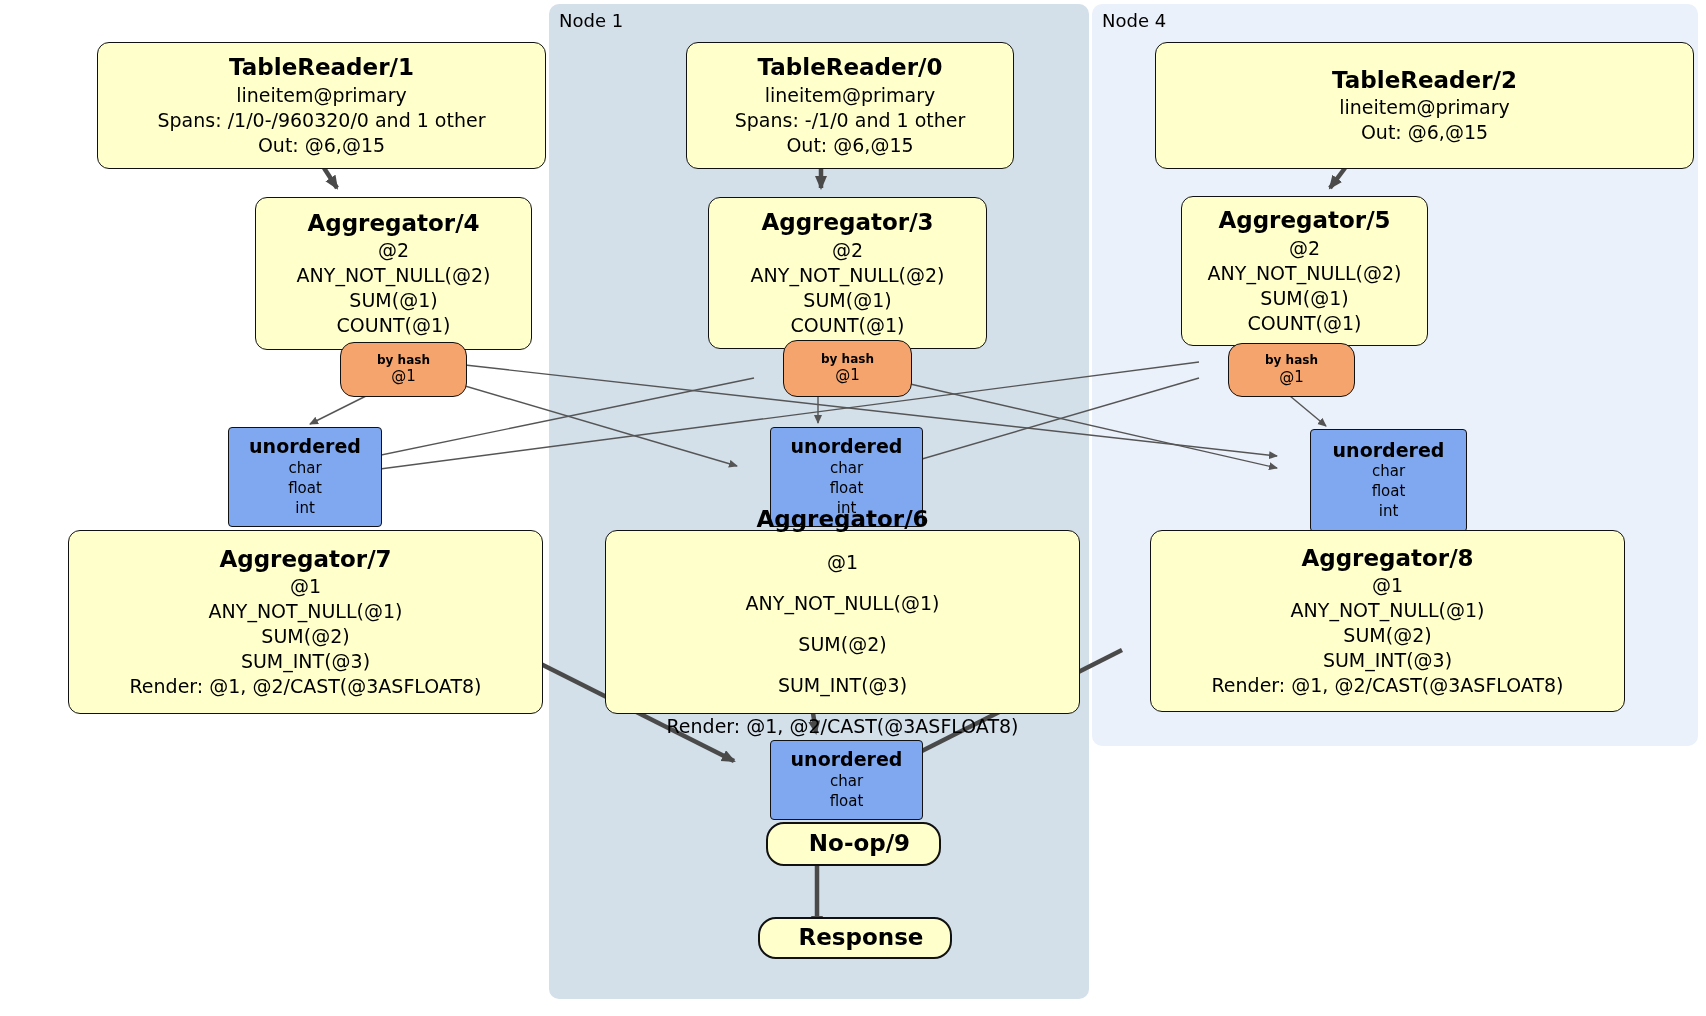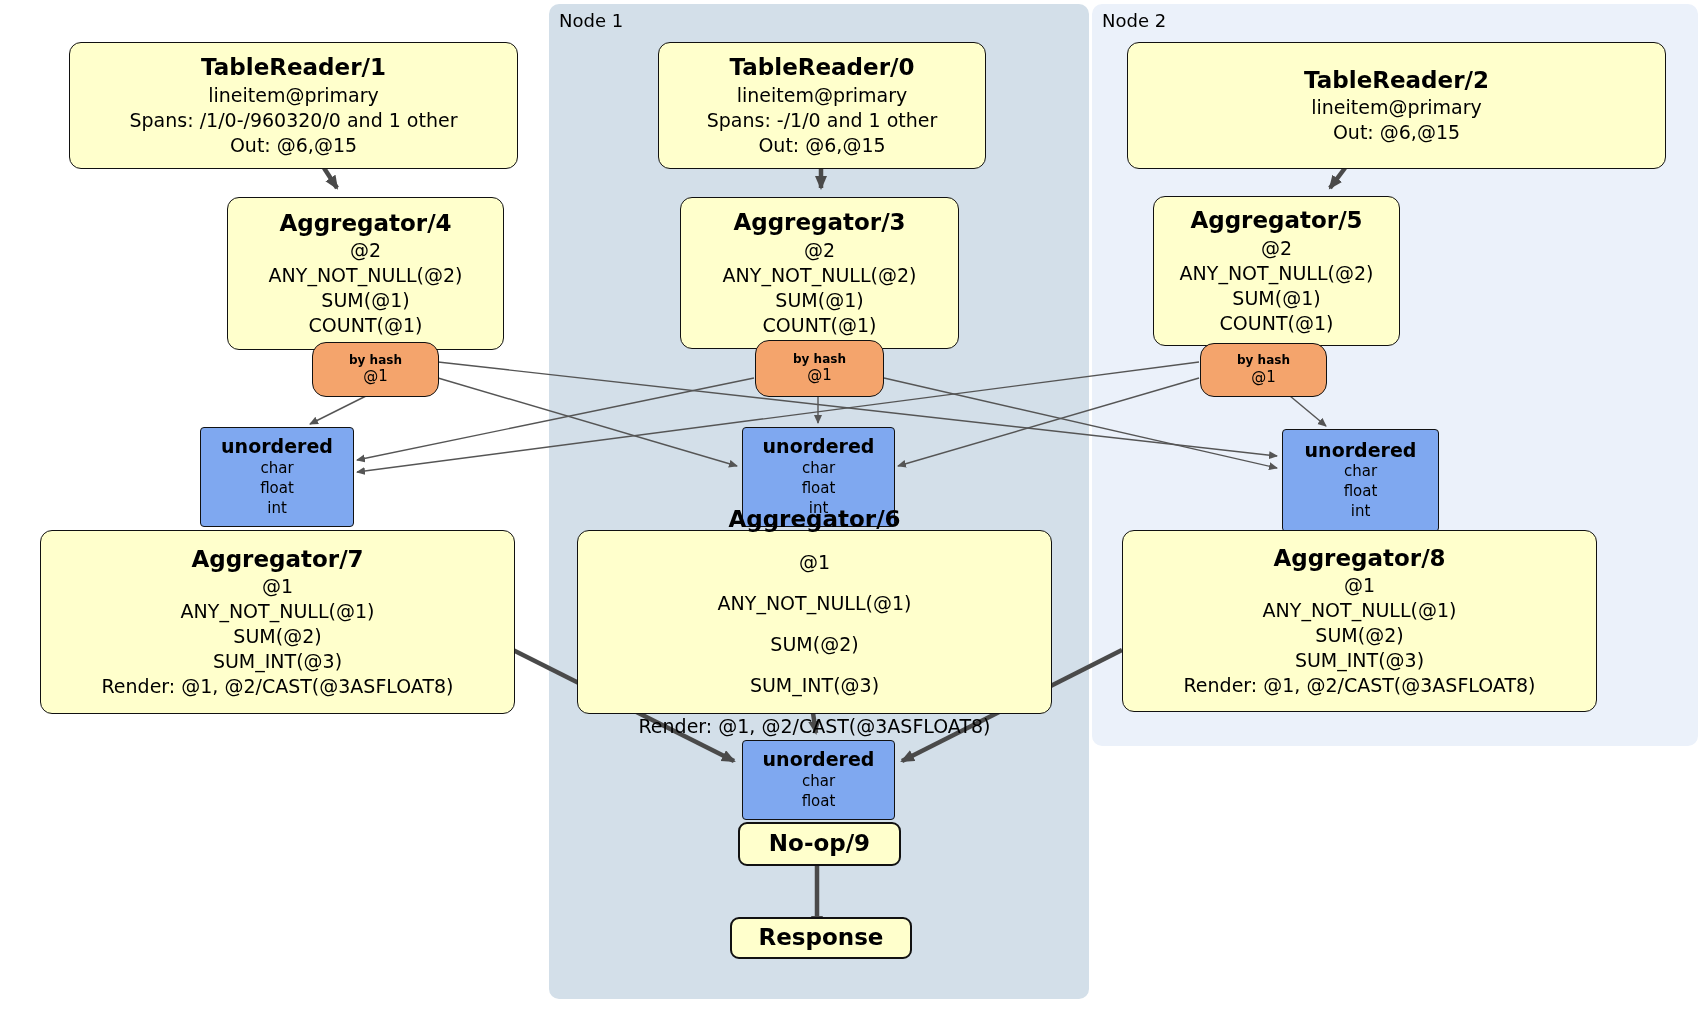--- a/index.html
+++ b/index.html
@@ -10,31 +10,31 @@
   }
   .region{position:absolute;border-radius:10px;z-index:0;}
   .region-label{position:absolute;left:10px;top:6px;font-size:18px;color:#000;}
   #region-node3{left:8px;top:4px;width:537px;height:742px;background:#fce3d4;}
   #region-node1{left:549px;top:4px;width:540px;height:995px;background:#d3dfe9;}
   #region-node2{left:1092px;top:4px;width:606px;height:742px;background:#ebf1fa;}
   svg#edges{position:absolute;left:0;top:0;z-index:1;}
   .box{
     position:absolute;z-index:2;background:#ffffcc;border:1.5px solid #111;
     border-radius:12px;display:flex;flex-direction:column;align-items:center;
-    justify-content:center;text-align:center;
+    justify-content:center;text-align:center;margin-left:28px;
   }
   .box .title{font-weight:bold;font-size:23px;line-height:1.28;white-space:nowrap;}
   .box .ln{font-size:19px;line-height:1.32;white-space:nowrap;}
   .hashbox{background:#f4a46c;border-radius:14px;}
   .hashbox .title{font-size:12px;line-height:1.15;}
   .hashbox .ln{font-size:15px;line-height:1.2;}
   .unord{background:#7fa8f0;border-radius:4px;}
   .unord .title{font-size:19px;line-height:1.25;}
   .unord .ln{font-size:15px;line-height:1.33;}
-  .pill{border-radius:9px;border-width:2px;}
+  .pill{border-radius:18px;border-width:2px;padding-left:12px;}
   
   #tr1{left:69px;top:42px;width:447px;height:125px;}
   #tr0{left:658px;top:42px;width:326px;height:125px;}
   #tr2{left:1127px;top:42px;width:537px;height:125px;}
   #agg4{left:227px;top:197px;width:275px;height:151px;}
   #agg3{left:680px;top:197px;width:277px;height:150px;}
   #agg5{left:1153px;top:196px;width:245px;height:148px;}
   #hash4{left:312px;top:342px;width:125px;height:53px;z-index:3;}
   #hash3{left:755px;top:340px;width:127px;height:55px;z-index:3;}
   #hash5{left:1200px;top:343px;width:125px;height:52px;z-index:3;}
@@ -50,21 +50,21 @@
 </style>
 </head>
 <body>
 
 <div id="canvas">
 
   <div class="region" id="region-node1">
     <div class="region-label">Node 1</div>
   </div>
   <div class="region" id="region-node2">
-    <div class="region-label">Node 2</div>
+    <div class="region-label">Node 4</div>
   </div>
 
   <svg id="edges" width="1706" height="1016">
     <defs>
       <marker id="mthick" markerUnits="userSpaceOnUse" markerWidth="16" markerHeight="14" refX="12" refY="6" orient="auto">
         <path d="M0,0 L14,6 L0,12 z" fill="#4a4a4a"></path>
       </marker>
       <marker id="mthin" markerUnits="userSpaceOnUse" markerWidth="10" markerHeight="9" refX="8" refY="4" orient="auto">
         <path d="M0,0 L9,4 L0,8 z" fill="#555555"></path>
       </marker>

